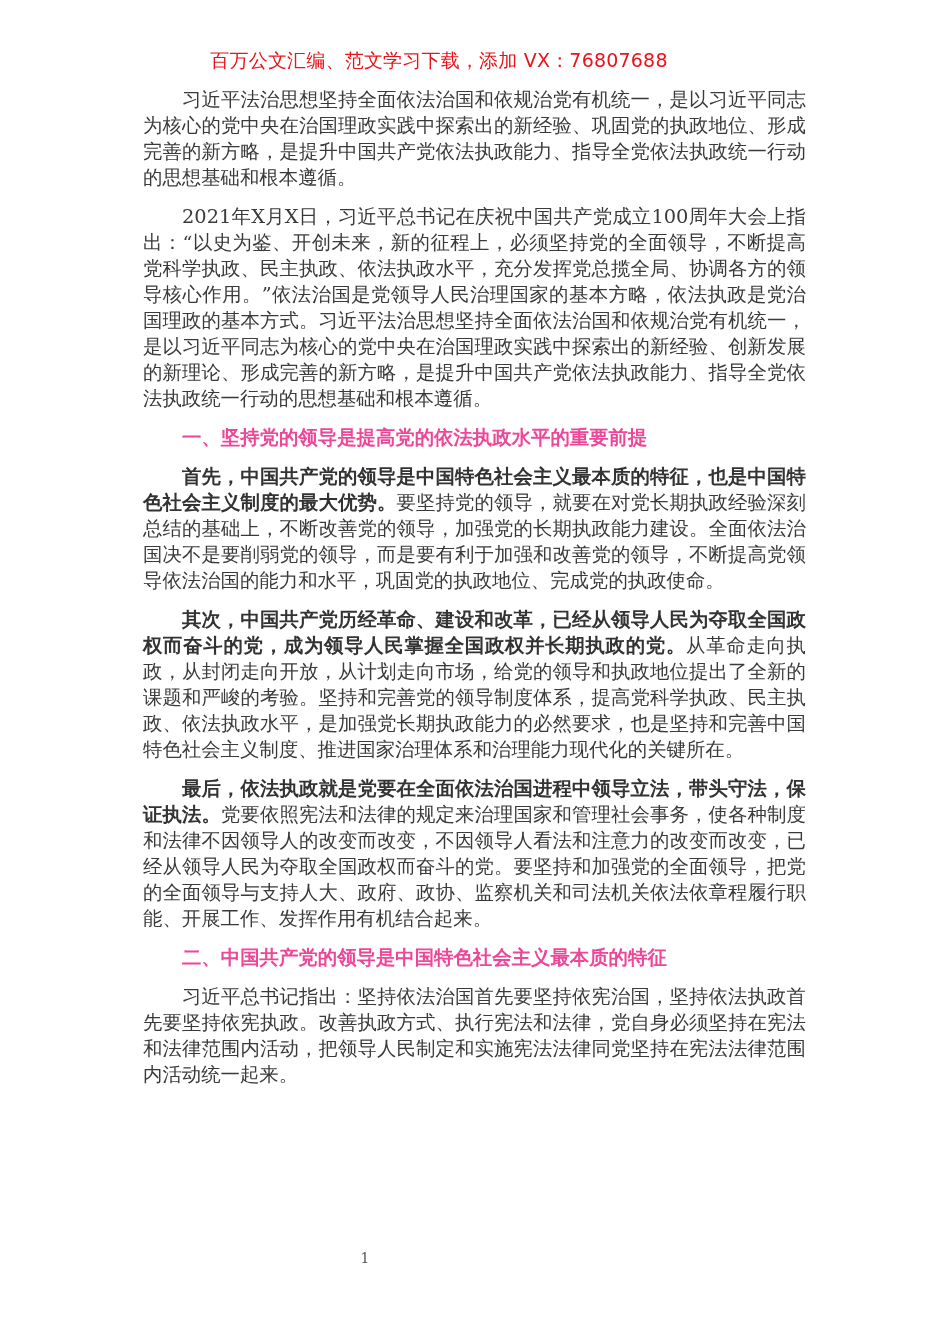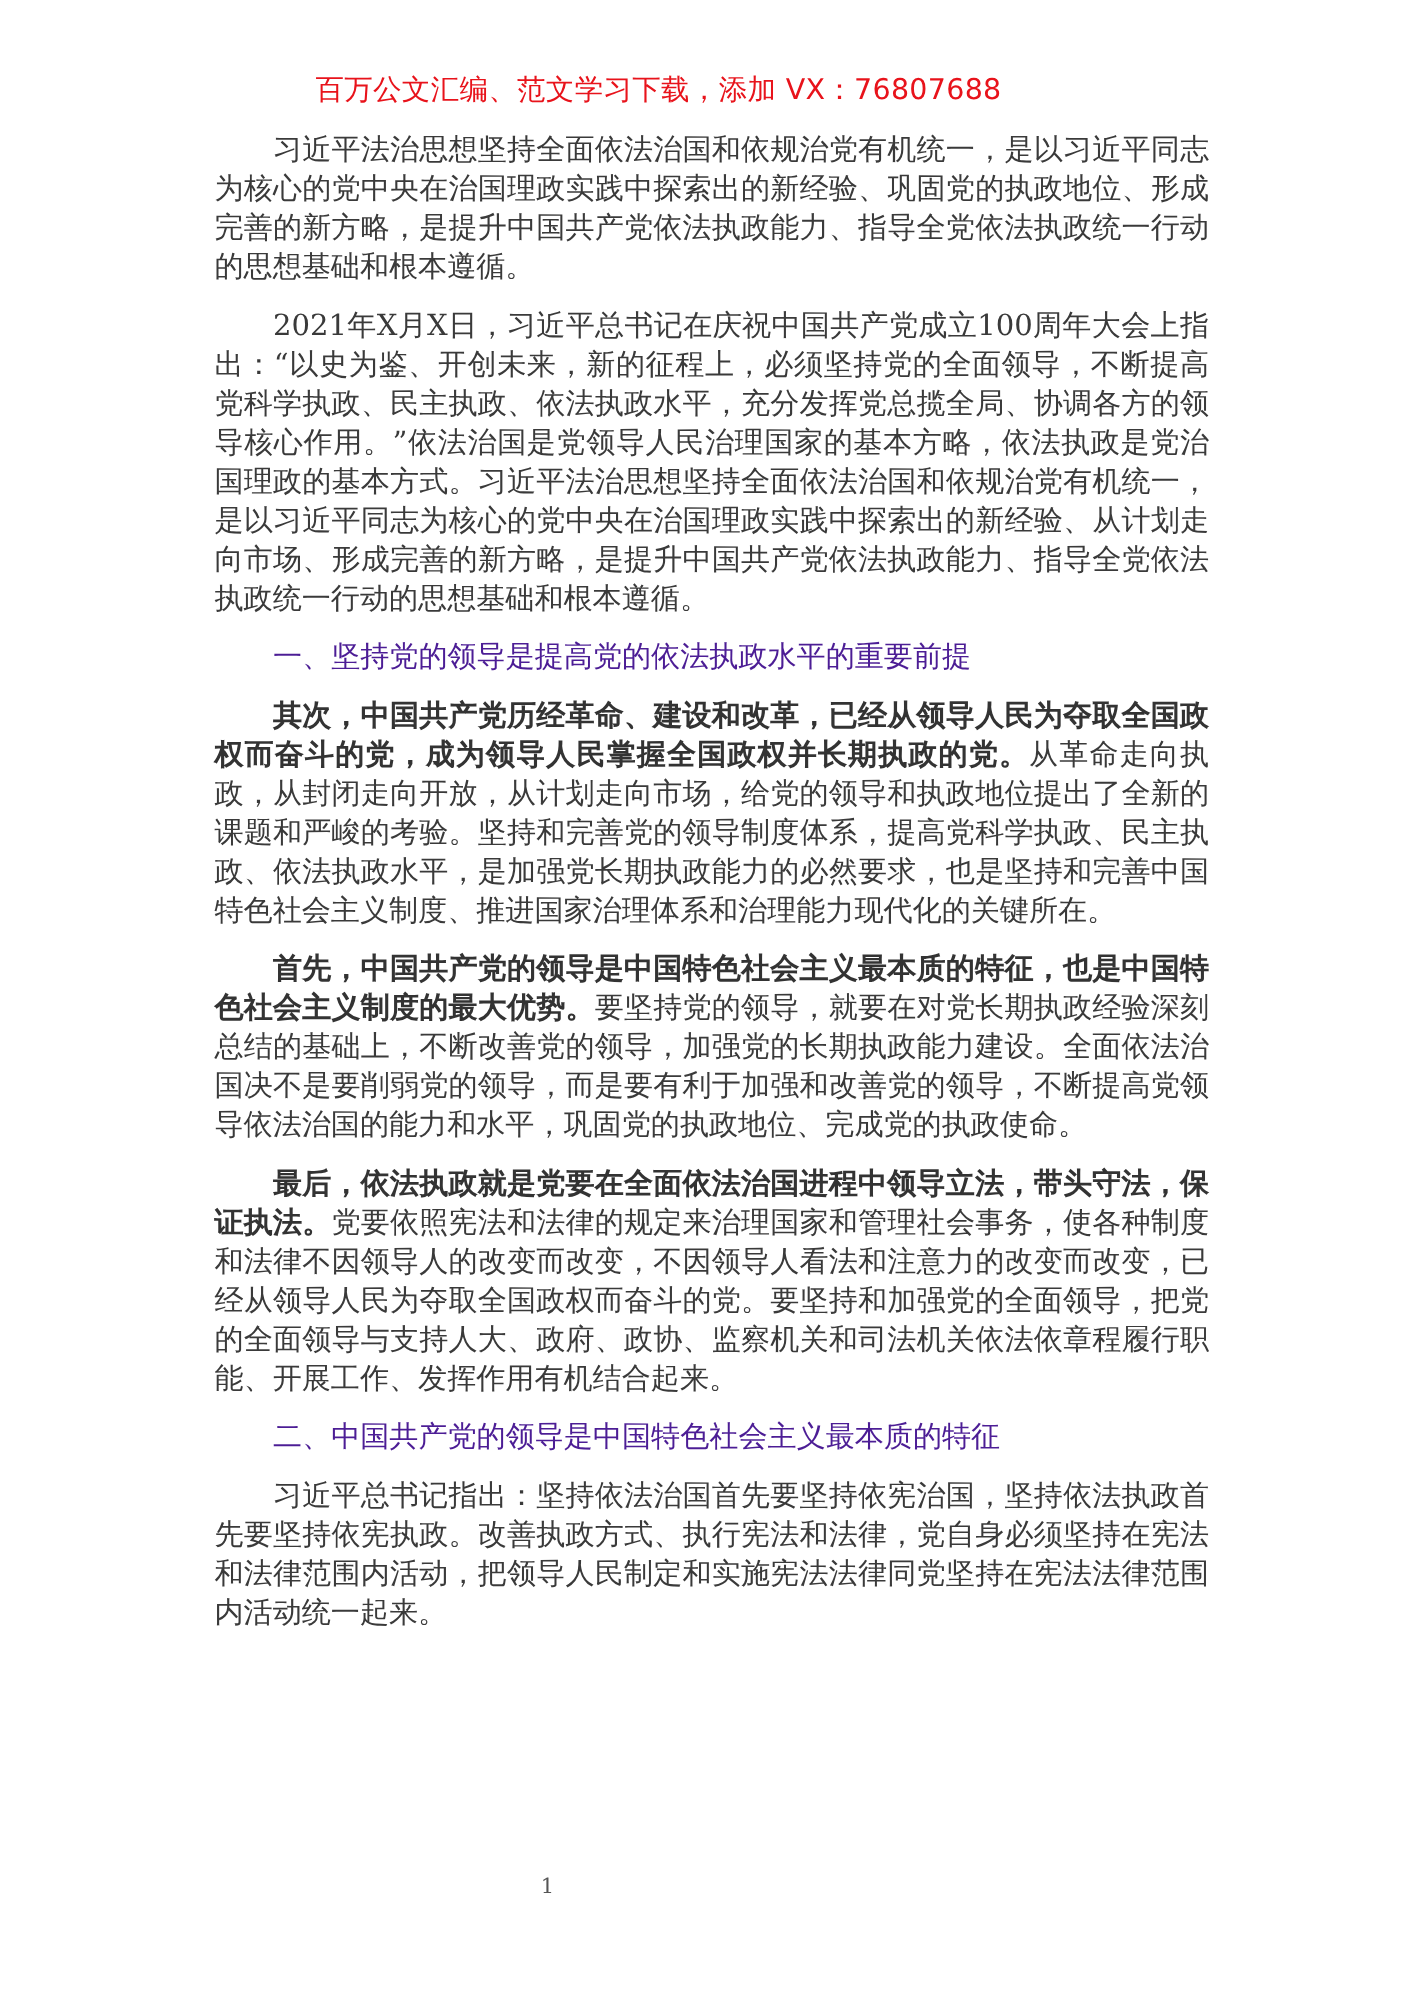--- a/index.html
+++ b/index.html
@@ -15,21 +15,21 @@
   .content {
     position: absolute; left: 143px; top: 87px; width: 663px;
     font-family: "DejaVu Serif", "Liberation Serif", serif;
     font-size: 19.4px; line-height: 26px; color: #3a3a3a;
     text-align: justify;
   }
   .para { margin: 0 0 13px 0; text-indent: 39px; }
   .heading {
     margin: 0 0 13px 0; text-indent: 39px;
     font-family: "DejaVu Sans", "Liberation Sans", sans-serif;
-    font-weight: normal; color: #4c1d95;
+    font-weight: bold; color: #ec4899;
   }
   .lead { font-family: "DejaVu Sans", "Liberation Sans", sans-serif; font-weight: bold; color: #333; }
   .page-number {
     position: absolute; top: 1250px; left: 358px; width: 14px; text-align: center;
     font-family: "DejaVu Serif", "Liberation Serif", serif; font-size: 14px; color: #555;
   }
 </style>
 </head>
 <body>
 
@@ -37,32 +37,32 @@
 
   <div class="banner">百万公文汇编、范文学习下载，添加 VX：76807688</div>
 
   <div class="content">
 
     <p class="para">
       <span>习近平法治思想坚持全面依法治国和依规治党有机统一，是以习近平同志为核心的党中央在治国理政实践中探索出的新经验、巩固党的执政地位、形成完善的新方略，是提升中国共产党依法执政能力、指导全党依法执政统一行动的思想基础和根本遵循。</span>
     </p>
 
     <p class="para">
-      <span>2021年X月X日，习近平总书记在庆祝中国共产党成立100周年大会上指出：“以史为鉴、开创未来，新的征程上，必须坚持党的全面领导，不断提高党科学执政、民主执政、依法执政水平，充分发挥党总揽全局、协调各方的领导核心作用。”依法治国是党领导人民治理国家的基本方略，依法执政是党治国理政的基本方式。习近平法治思想坚持全面依法治国和依规治党有机统一，是以习近平同志为核心的党中央在治国理政实践中探索出的新经验、从计划走向市场、形成完善的新方略，是提升中国共产党依法执政能力、指导全党依法执政统一行动的思想基础和根本遵循。</span>
+      <span>2021年X月X日，习近平总书记在庆祝中国共产党成立100周年大会上指出：“以史为鉴、开创未来，新的征程上，必须坚持党的全面领导，不断提高党科学执政、民主执政、依法执政水平，充分发挥党总揽全局、协调各方的领导核心作用。”依法治国是党领导人民治理国家的基本方略，依法执政是党治国理政的基本方式。习近平法治思想坚持全面依法治国和依规治党有机统一，是以习近平同志为核心的党中央在治国理政实践中探索出的新经验、创新发展的新理论、形成完善的新方略，是提升中国共产党依法执政能力、指导全党依法执政统一行动的思想基础和根本遵循。</span>
     </p>
 
     <p class="heading">一、坚持党的领导是提高党的依法执政水平的重要前提</p>
 
 
     <p class="para">
-      <span class="lead">其次，中国共产党历经革命、建设和改革，已经从领导人民为夺取全国政权而奋斗的党，成为领导人民掌握全国政权并长期执政的党。</span><span>从革命走向执政，从封闭走向开放，从计划走向市场，给党的领导和执政地位提出了全新的课题和严峻的考验。坚持和完善党的领导制度体系，提高党科学执政、民主执政、依法执政水平，是加强党长期执政能力的必然要求，也是坚持和完善中国特色社会主义制度、推进国家治理体系和治理能力现代化的关键所在。</span>
+      <span class="lead">首先，中国共产党的领导是中国特色社会主义最本质的特征，也是中国特色社会主义制度的最大优势。</span><span>要坚持党的领导，就要在对党长期执政经验深刻总结的基础上，不断改善党的领导，加强党的长期执政能力建设。全面依法治国决不是要削弱党的领导，而是要有利于加强和改善党的领导，不断提高党领导依法治国的能力和水平，巩固党的执政地位、完成党的执政使命。</span>
     </p>
 
     <p class="para">
-      <span class="lead">首先，中国共产党的领导是中国特色社会主义最本质的特征，也是中国特色社会主义制度的最大优势。</span><span>要坚持党的领导，就要在对党长期执政经验深刻总结的基础上，不断改善党的领导，加强党的长期执政能力建设。全面依法治国决不是要削弱党的领导，而是要有利于加强和改善党的领导，不断提高党领导依法治国的能力和水平，巩固党的执政地位、完成党的执政使命。</span>
+      <span class="lead">其次，中国共产党历经革命、建设和改革，已经从领导人民为夺取全国政权而奋斗的党，成为领导人民掌握全国政权并长期执政的党。</span><span>从革命走向执政，从封闭走向开放，从计划走向市场，给党的领导和执政地位提出了全新的课题和严峻的考验。坚持和完善党的领导制度体系，提高党科学执政、民主执政、依法执政水平，是加强党长期执政能力的必然要求，也是坚持和完善中国特色社会主义制度、推进国家治理体系和治理能力现代化的关键所在。</span>
     </p>
 
     <p class="para">
       <span class="lead">最后，依法执政就是党要在全面依法治国进程中领导立法，带头守法，保证执法。</span><span>党要依照宪法和法律的规定来治理国家和管理社会事务，使各种制度和法律不因领导人的改变而改变，不因领导人看法和注意力的改变而改变，已经从领导人民为夺取全国政权而奋斗的党。要坚持和加强党的全面领导，把党的全面领导与支持人大、政府、政协、监察机关和司法机关依法依章程履行职能、开展工作、发挥作用有机结合起来。</span>
     </p>
 
     <p class="heading">二、中国共产党的领导是中国特色社会主义最本质的特征</p>
 
     <p class="para">
       <span>习近平总书记指出：坚持依法治国首先要坚持依宪治国，坚持依法执政首先要坚持依宪执政。改善执政方式、执行宪法和法律，党自身必须坚持在宪法和法律范围内活动，把领导人民制定和实施宪法法律同党坚持在宪法法律范围内活动统一起来。</span>

